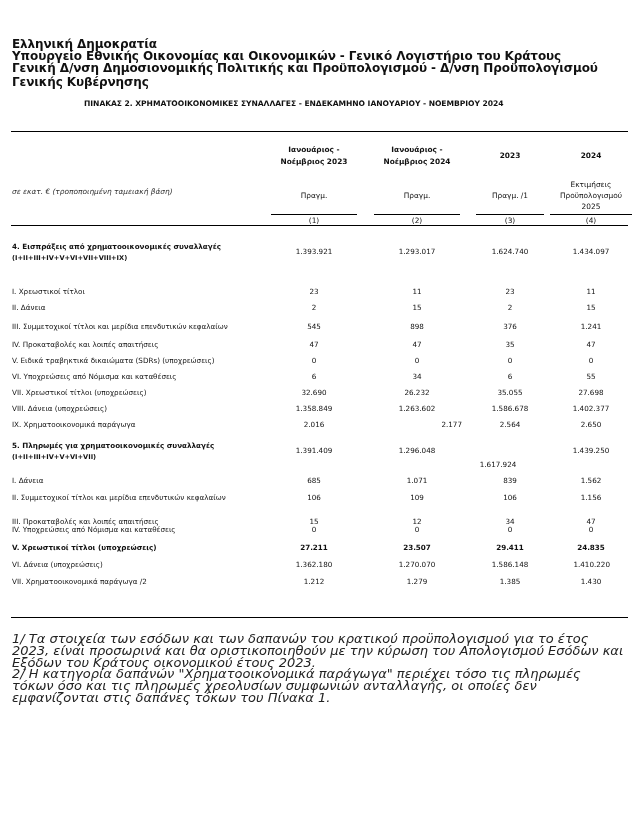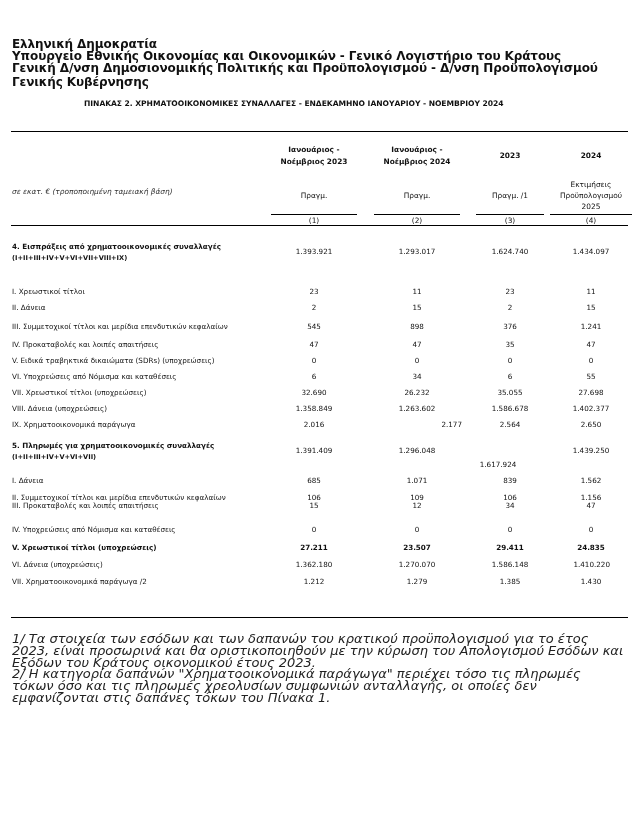--- a/index.html
+++ b/index.html
@@ -150,21 +150,21 @@
       <div class="v" style="left: 465px;">839</div>
       <div class="v" style="left: 546px;">1.562</div>
     </div>
     <div class="row" style="top: 493px;">
       <div class="lbl">II.  Συμμετοχικοί τίτλοι και μερίδια επενδυτικών κεφαλαίων</div>
       <div class="v" style="left: 269px;">106</div>
       <div class="v" style="left: 372px;">109</div>
       <div class="v" style="left: 465px;">106</div>
       <div class="v" style="left: 546px;">1.156</div>
     </div>
-    <div class="row" style="top: 501px; padding-left: 20px;">
+    <div class="row" style="top: 517px; padding-left: 20px;">
       <div class="lbl">III.  Προκαταβολές και λοιπές απαιτήσεις</div>
       <div class="v" style="left: 269px;">15</div>
       <div class="v" style="left: 372px;">12</div>
       <div class="v" style="left: 465px;">34</div>
       <div class="v" style="left: 546px;">47</div>
     </div>
     <div class="row" style="top: 525px;">
       <div class="lbl">IV.  Υποχρεώσεις από Νόμισμα και καταθέσεις</div>
       <div class="v" style="left: 269px;">0</div>
       <div class="v" style="left: 372px;">0</div>

